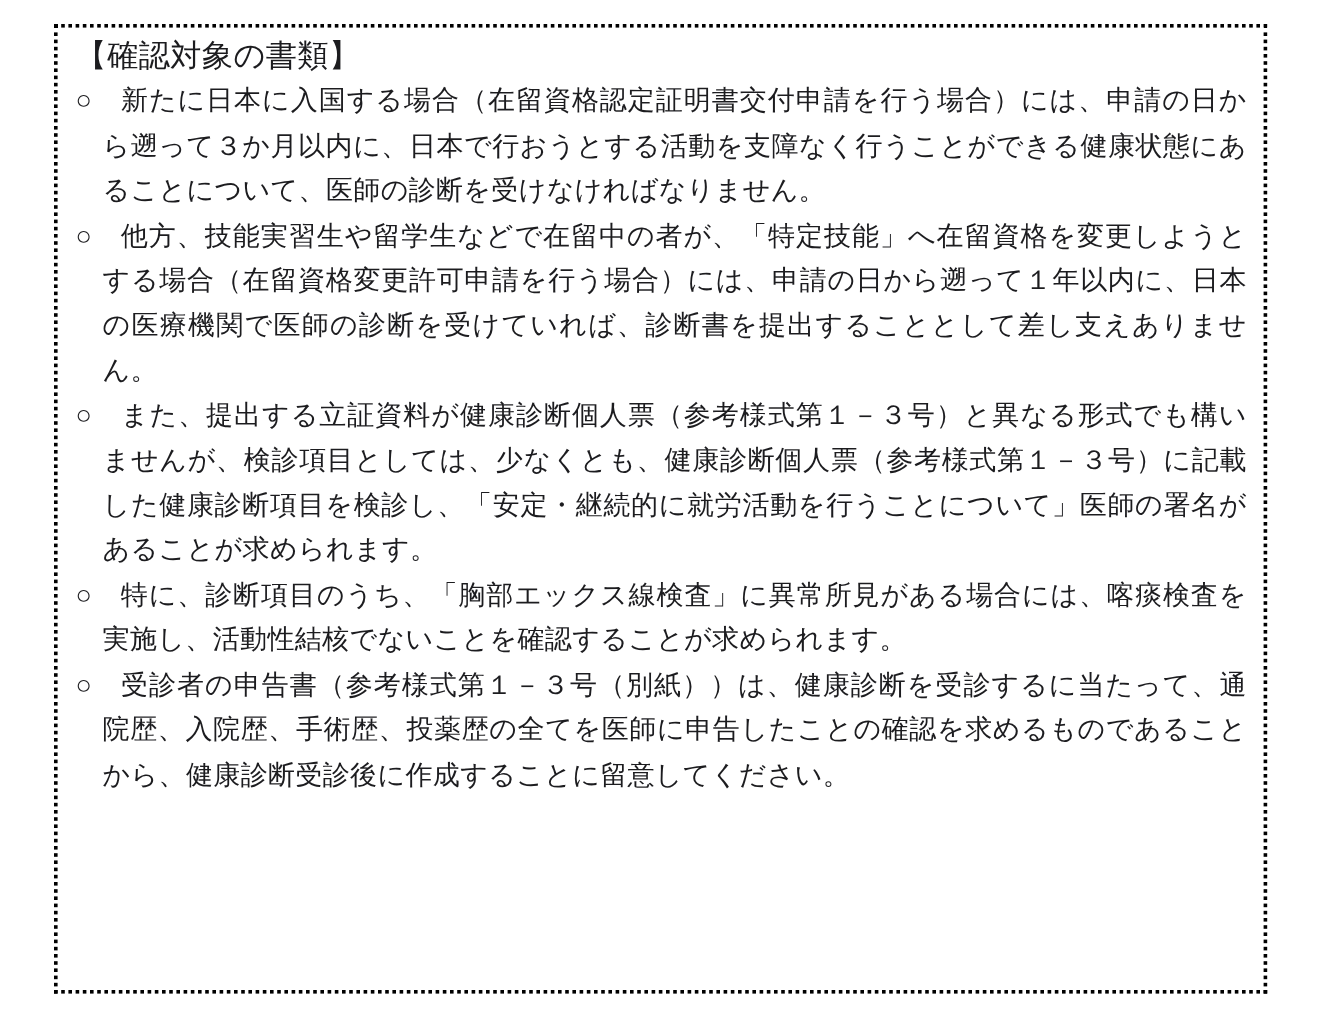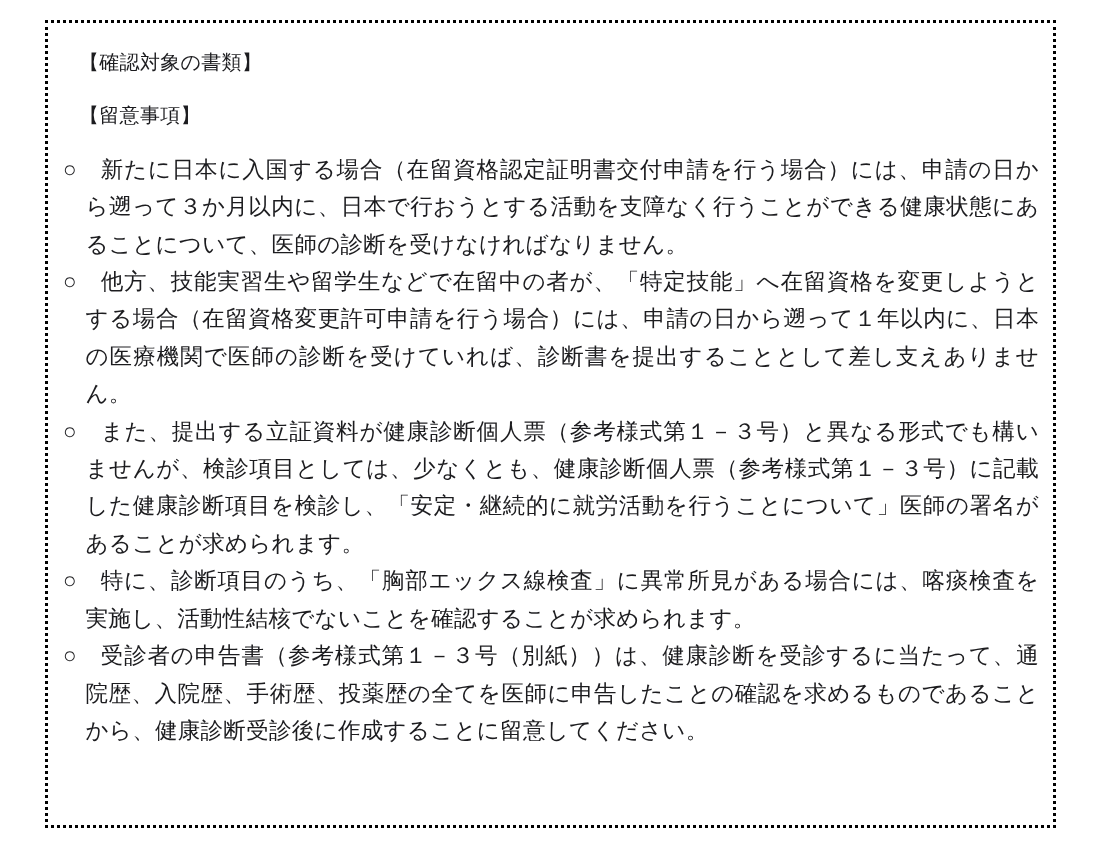--- a/index.html
+++ b/index.html
@@ -19,22 +19,22 @@
     left: 45px;
     top: 20px;
     width: 1011px;
     height: 808px;
     border: 3px dotted #000000;
     box-sizing: border-box;
     padding: 5px 14px 0 15px;
     overflow: hidden;
   }
   .doc-line {
-    margin: 16px;
-    font-size: 20px;
+    margin: 0;
+    font-size: 26px;
     line-height: 37.4px;
     letter-spacing: 0.3px;
     white-space: normal;
   }
   .heading {
     font-weight: normal;
   }
   .note {
     margin: 0;
     font-size: 22.5px;
@@ -51,21 +51,20 @@
 </style>
 </head>
 <body>
 
 <div class="notice-box">
 
   <p class="doc-line heading">【確認対象の書類】</p>
 
 
 
-  <p class="doc-line heading">【留意事項】</p>
 
   <p class="note">○　新たに日本に入国する場合（在留資格認定証明書交付申請を行う場合）には、申請の日から遡って３か月以内に、日本で行おうとする活動を支障なく行うことができる健康状態にあることについて、医師の診断を受けなければなりません。</p>
 
   <p class="note">○　他方、技能実習生や留学生などで在留中の者が、「特定技能」へ在留資格を変更しようとする場合（在留資格変更許可申請を行う場合）には、申請の日から遡って１年以内に、日本の医療機関で医師の診断を受けていれば、診断書を提出することとして差し支えありません。</p>
 
   <p class="note">○　また、提出する立証資料が健康診断個人票（参考様式第１－３号）と異なる形式でも構いませんが、検診項目としては、少なくとも、健康診断個人票（参考様式第１－３号）に記載した健康診断項目を検診し、「安定・継続的に就労活動を行うことについて」医師の署名があることが求められます。</p>
 
   <p class="note">○　特に、診断項目のうち、「胸部エックス線検査」に異常所見がある場合には、喀痰検査を実施し、活動性結核でないことを確認することが求められます。</p>
 
 

